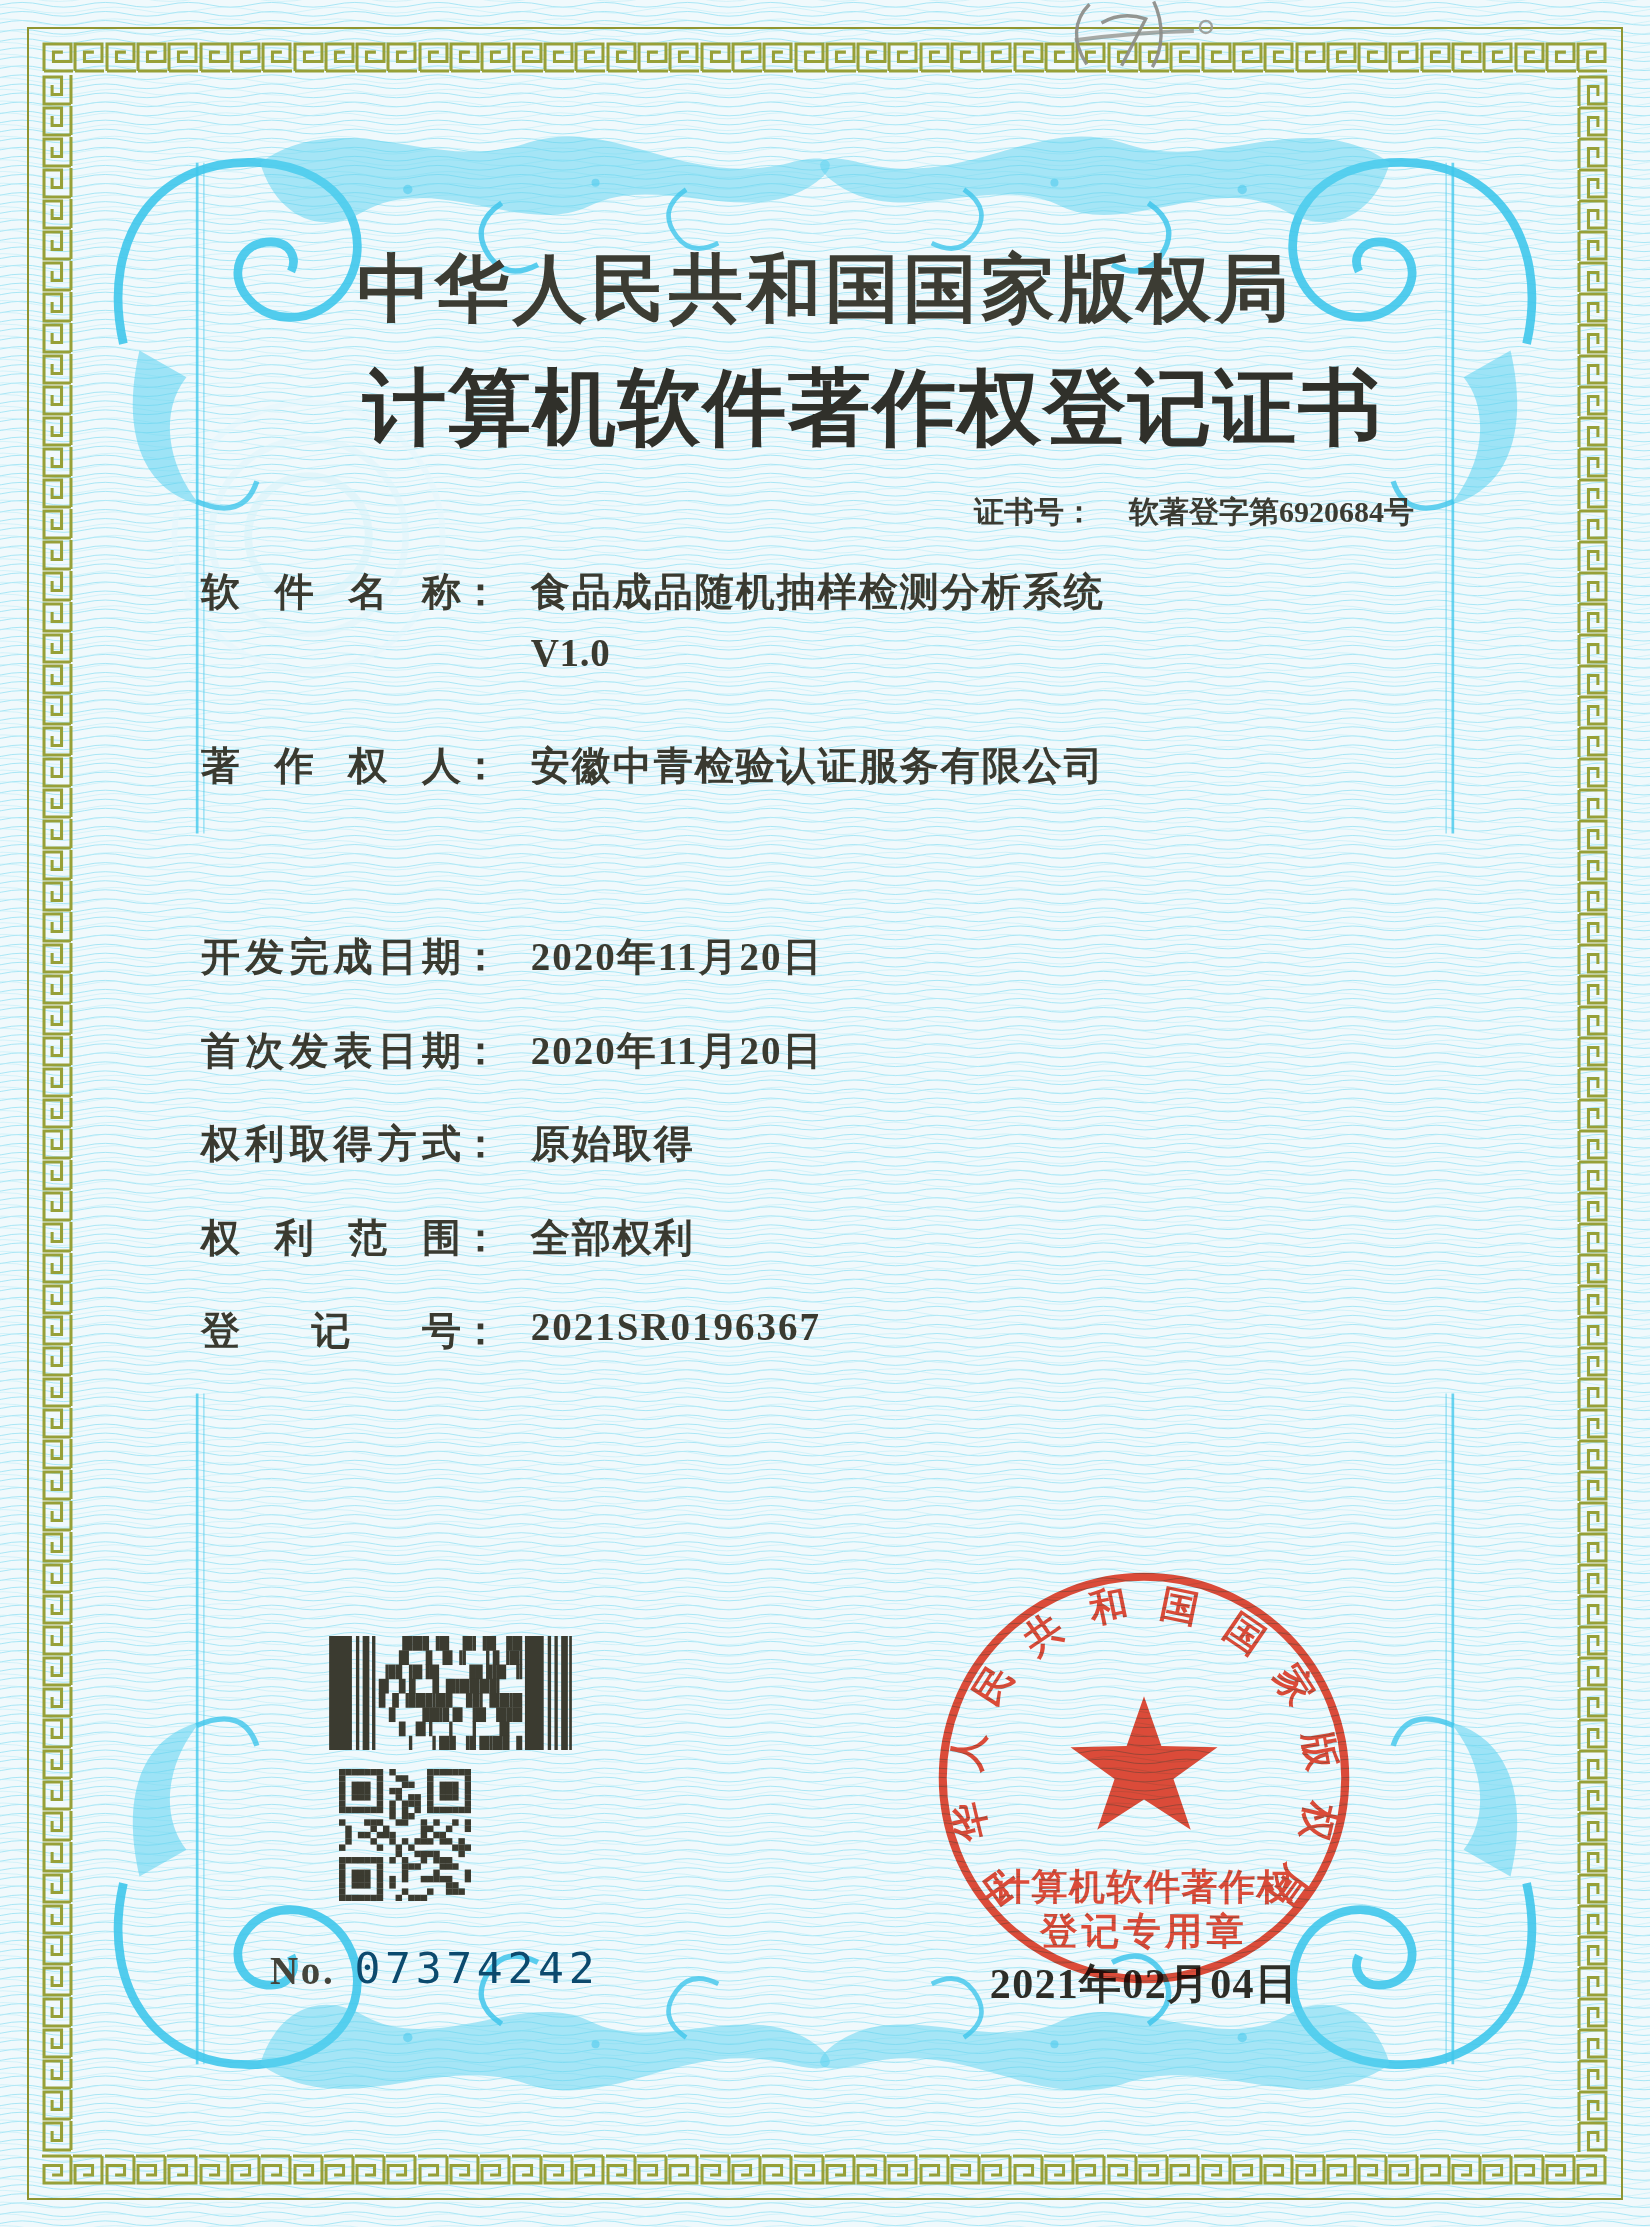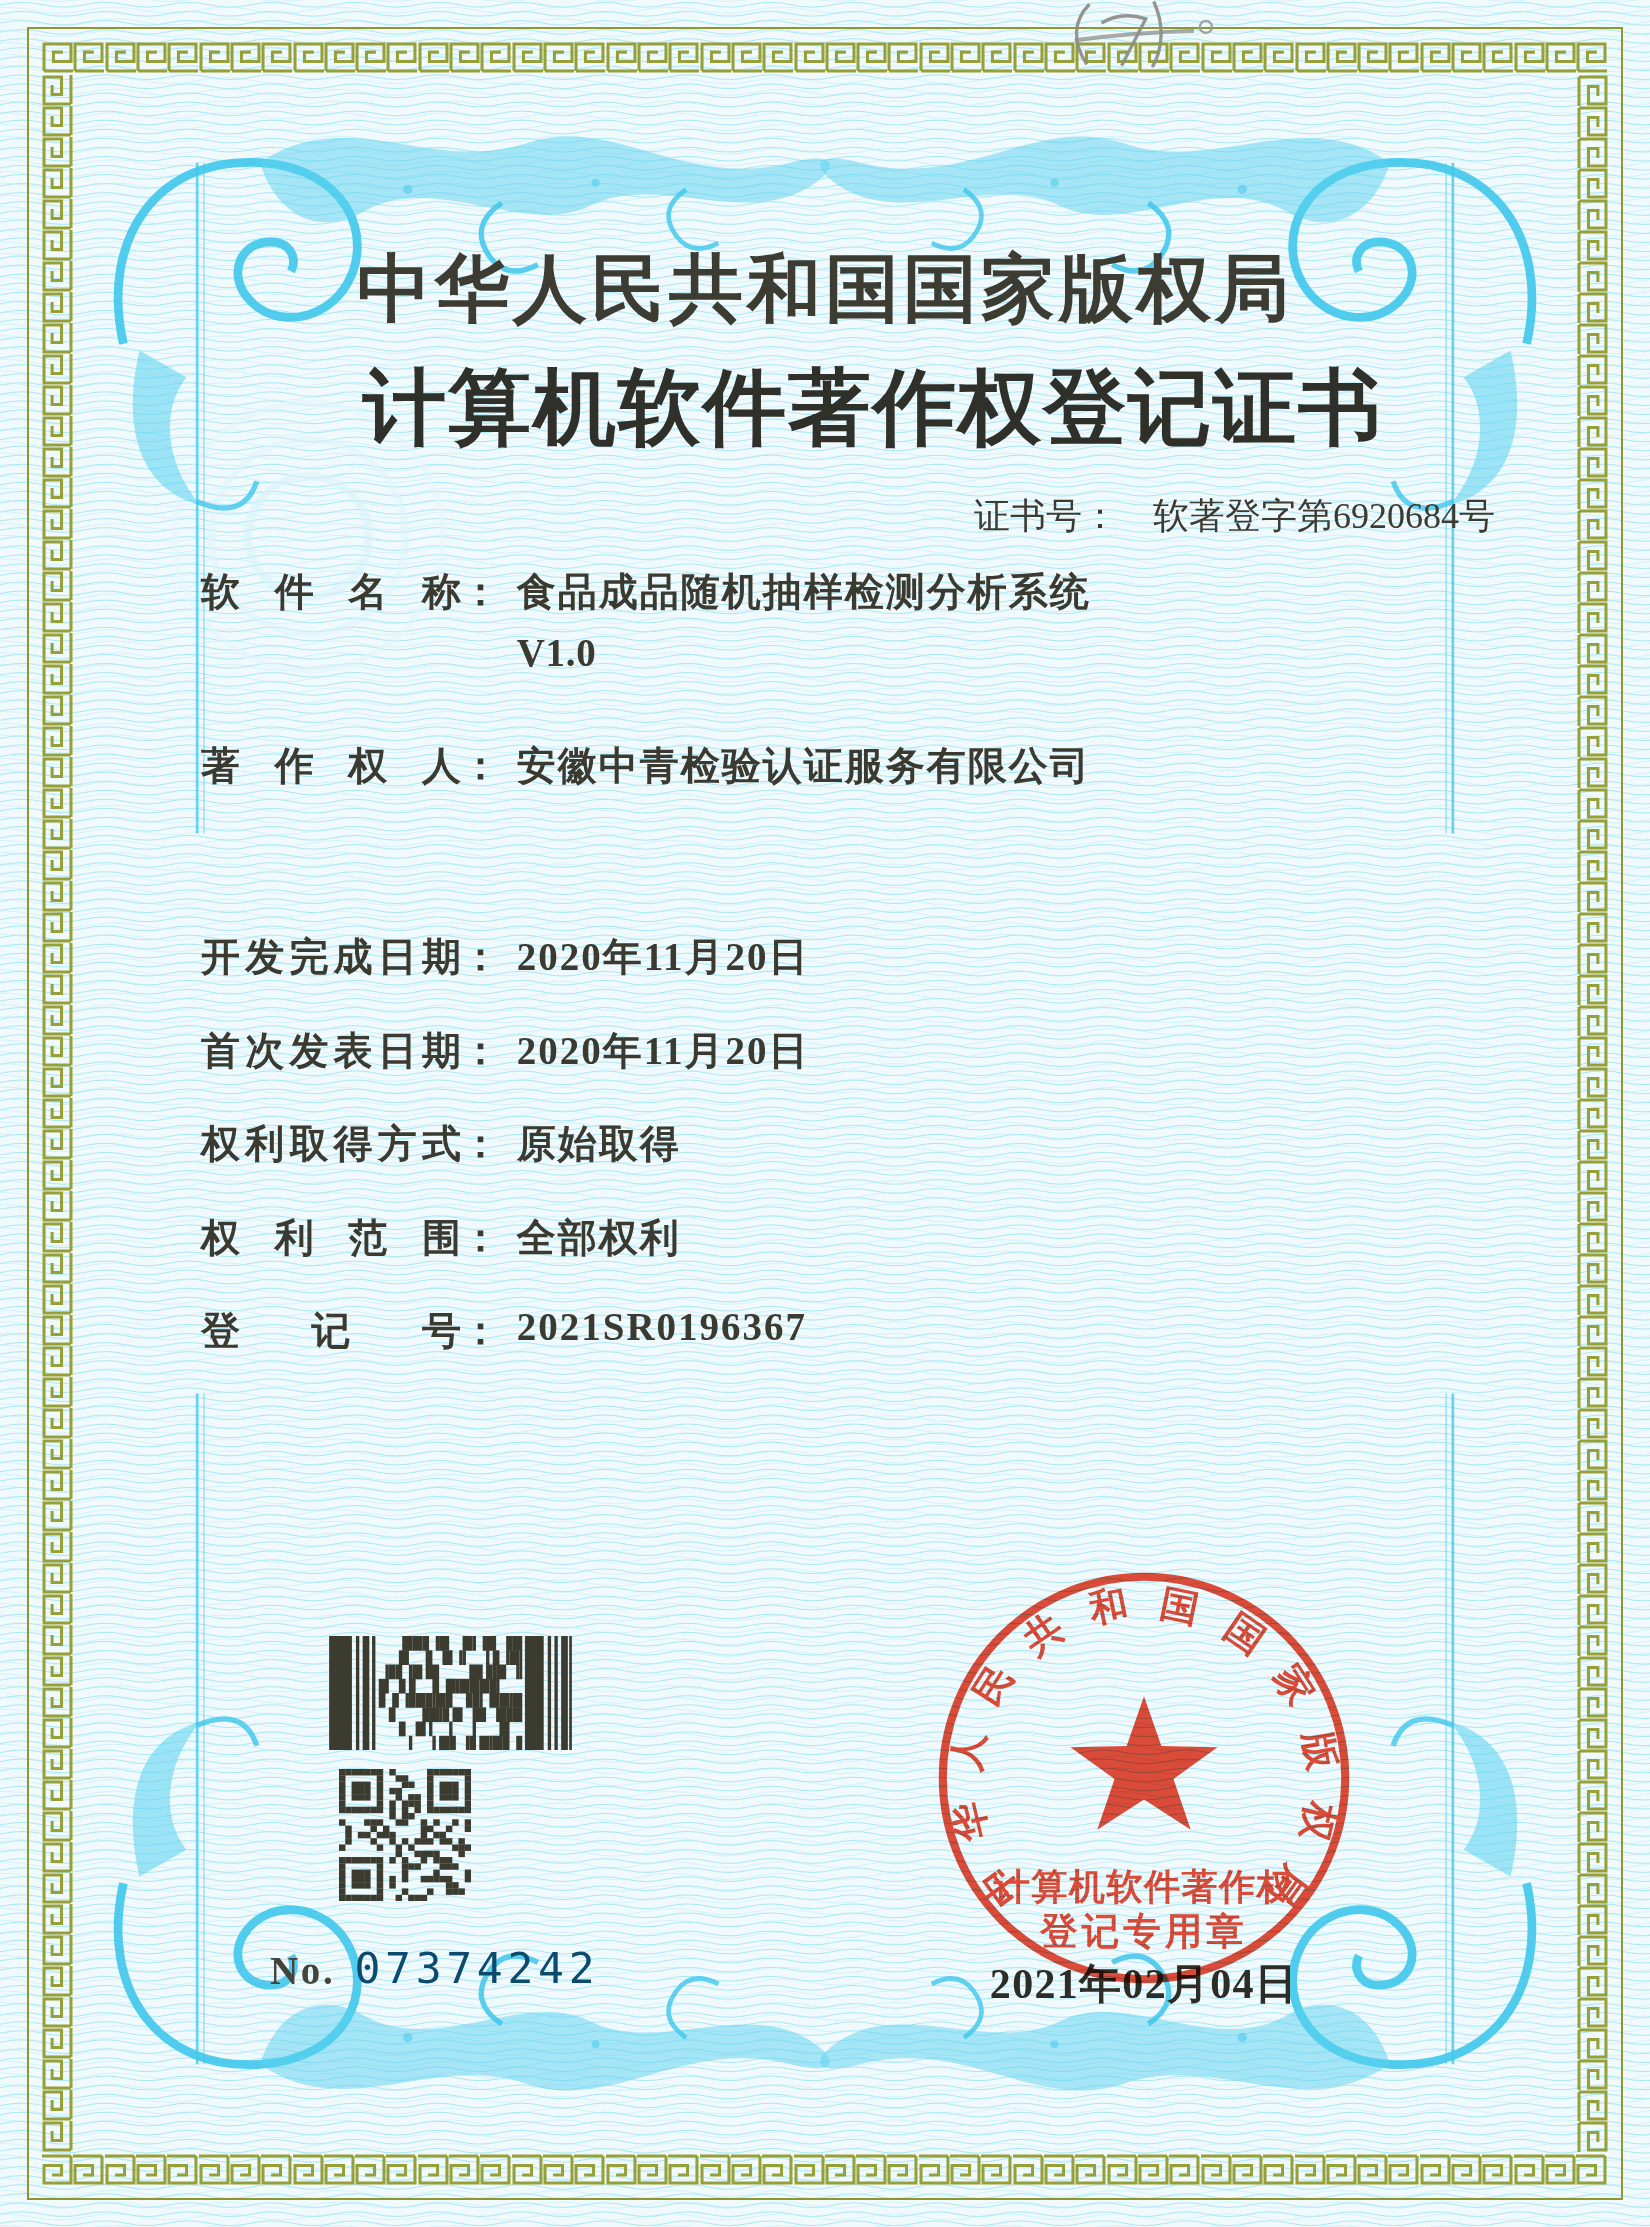--- a/index.html
+++ b/index.html
@@ -41,28 +41,28 @@
   .content{position:absolute; left:0; top:0; width:100%; height:100%; z-index:4;}
   .title1{
     position:absolute; left:0; top:247px; width:100%; text-align:center;
     font-size:74px; font-weight:700; letter-spacing:4px; color:#3c3c33; line-height:1.15;
   }
   .title2{
     position:absolute; left:0; top:361px; width:100%; text-align:center;
     font-size:83px; font-weight:700; letter-spacing:2px; color:#30302a; line-height:1.15;padding-left:48px;
   }
   .certno{
-    position:absolute; left:974px; top:492px; font-size:36px; font-weight:400;
+    position:absolute; left:974px; top:492px; font-size:30px; font-weight:700;
     color:#3b3b32; white-space:nowrap;
   }
   .certno .gap{display:inline-block; width:35px;}
   .row{position:absolute; left:201px; white-space:nowrap; font-size:39px; font-weight:700; color:#3a3a30;}
   .row .lbl-text{display:inline-block; width:260px; text-align:justify; text-align-last:justify; vertical-align:top;}
   .row .colon{vertical-align:top;}
-  .row .val{display:inline-block; margin-left:7px; letter-spacing:2px; vertical-align:top;}
+  .row .val{display:inline-block; margin-left:21px; letter-spacing:2px; vertical-align:top;}
   .row .val .v2{margin-top:10.7px; letter-spacing:0.7px;}
   .statement{
     position:absolute; left:200px; top:1408px; width:1261px;
     font-size:38px; font-weight:700; letter-spacing:0.7px; line-height:2.5;
     text-indent:2em; color:#3a3a30; text-align:left;
   }
   #barcode{position:absolute; left:329px; top:1636px; z-index:4;}
   #qrcode{position:absolute; left:339px; top:1769px; z-index:4;}
   .serial{position:absolute; left:270px; top:1944px; z-index:4; white-space:nowrap;}
   .serial .no{font-size:39px; font-weight:700; color:#44443b; letter-spacing:2.7px;}

